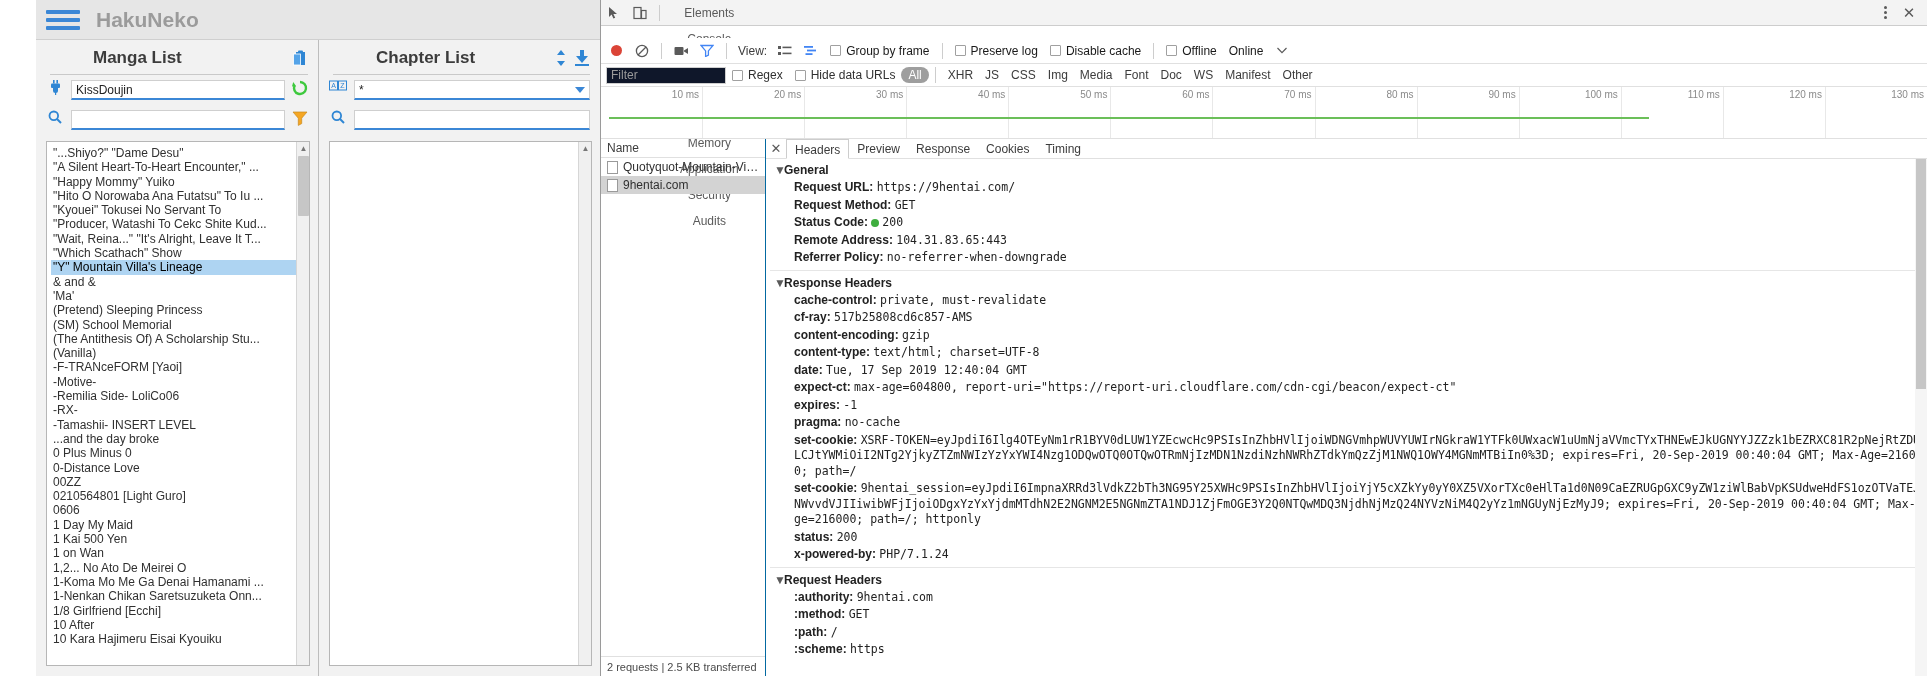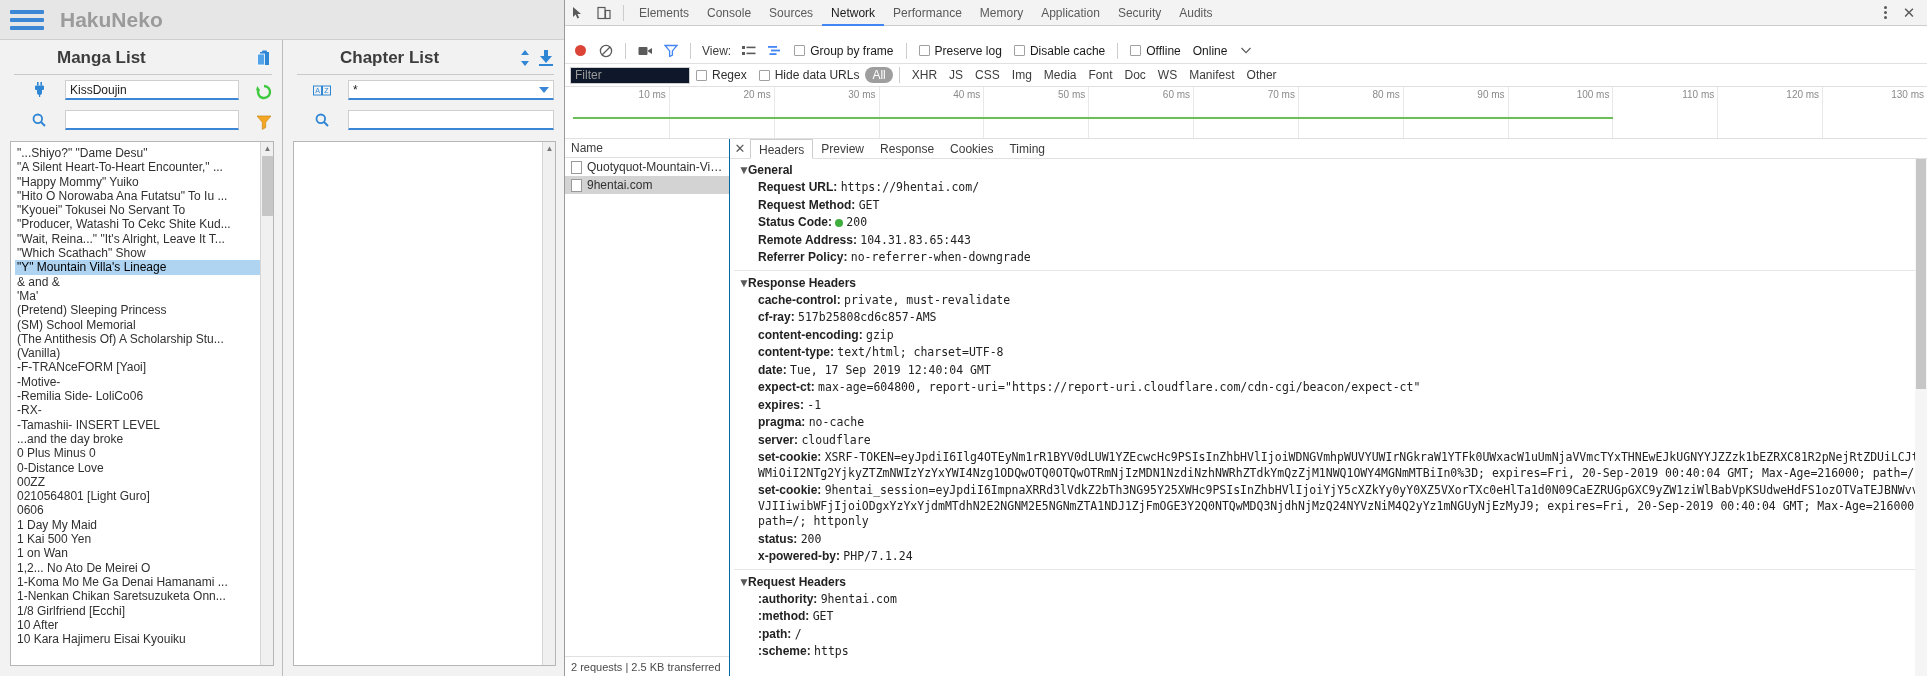--- a/index.html
+++ b/index.html
@@ -3,21 +3,21 @@
 <meta charset="utf-8">
 <style>
   * { box-sizing: border-box; margin: 0; padding: 0; }
   html, body {
     width: 1927px; height: 676px;
     font-family: "Liberation Sans", sans-serif;
     font-size: 12px;
     background: #ffffff;
     overflow: hidden;
   }
-  .app { display: flex; width: 1927px; height: 676px; }
+  .app { display: flex; width: 1927px; height: 676px; padding-left: 36px; }
 
   
   .hakuneko {
     width: 565px; height: 676px;
     background: #f2f2f2;
     border-right: 1px solid #9a9a9a;
     display: flex; flex-direction: column;
     position: relative;
   }
   .hn-titlebar {
@@ -37,21 +37,21 @@
 
   .panel-head {
     display: flex; align-items: center; justify-content: space-between;
     padding: 8px 10px 6px 14px;
   }
   .panel-title { font-size: 17px; font-weight: bold; color: #3c3c3c; margin-left: 43px; }
   .panel-head-icons { display: flex; align-items: center; gap: 7px; }
   .icon-btn { cursor: pointer; display: inline-flex; align-items: center; justify-content: center; }
   .panel-rule { height: 1px; background: #c9c9c9; margin: 0 10px 0 14px; }
 
-  .row { display: flex; align-items: flex-end; gap: 17px; padding: 5px 10px 5px 10px; margin-left: 20px; }
+  .row { display: flex; align-items: flex-start; gap: 7px; padding: 5px 10px 5px 10px; }
   .row-ico { width: 18px; text-align: center; flex: 0 0 18px; }
   .field {
     flex: 1; height: 20px; background: #fff;
     border: 1px solid #cfcfcf; border-bottom: 2px solid #3b87d6;
     font-size: 12px; color: #222; padding: 0 4px;
     display: flex; align-items: center;
   }
   .field.with-caret { position: relative; padding-right: 18px; }
   .caret {
     position: absolute; right: 4px; top: 50%; transform: translateY(-50%);
@@ -85,21 +85,21 @@
     width: 1362px; height: 676px;
     background: #ffffff; display: flex; flex-direction: column;
     font-size: 12px; color: #303030;
   }
   .dt-tabbar {
     height: 26px; background: #f3f3f3; border-bottom: 1px solid #cdcdcd;
     display: flex; align-items: center; flex: 0 0 26px;
   }
   .dt-tool { width: 26px; height: 26px; display:flex; align-items:center; justify-content:center; cursor:pointer; }
   .vsep { width: 1px; height: 16px; background: #cdcdcd; margin: 0 6px; }
-  .dt-tabs { display: flex; align-items: center; height: 26px; }
+  .dt-tabs { display: flex; align-items: center; height: 26px; flex-direction: column; }
   .dt-tab {
     padding: 0 9px; height: 26px; line-height: 26px; font-size: 12px;
     color: #5a5a5a; cursor: pointer; white-space: nowrap;
   }
   .dt-tab.active { color: #1a1a1a; box-shadow: inset 0 -2px 0 #4285f4; }
   .dt-tabbar-right { margin-left: auto; display: flex; align-items: center; padding-right: 6px; }
   .dt-kebab { width: 24px; height: 26px; display:flex; flex-direction:column; align-items:center; justify-content:center; gap:2px; cursor:pointer; }
   .dt-kebab i { width:3px; height:3px; border-radius:50%; background:#5a5a5a; display:block; }
   .dt-close { width: 24px; height: 26px; display:flex; align-items:center; justify-content:center; font-size: 15px; color:#5a5a5a; cursor:pointer; }
 
@@ -543,21 +543,20 @@
               <div class="hline"></div>
               <div class="sec-title"><span class="tri">▼</span><span>Response Headers</span></div>
               <div class="hrow"><span class="hk">cache-control: </span><span class="hv">private, must-revalidate</span></div>
               <div class="hrow"><span class="hk">cf-ray: </span><span class="hv">517b25808cd6c857-AMS</span></div>
               <div class="hrow"><span class="hk">content-encoding: </span><span class="hv">gzip</span></div>
               <div class="hrow"><span class="hk">content-type: </span><span class="hv">text/html; charset=UTF-8</span></div>
               <div class="hrow"><span class="hk">date: </span><span class="hv">Tue, 17 Sep 2019 12:40:04 GMT</span></div>
               <div class="hrow"><span class="hk">expect-ct: </span><span class="hv">max-age=604800, report-uri="https://report-uri.cloudflare.com/cdn-cgi/beacon/expect-ct"</span></div>
               <div class="hrow"><span class="hk">expires: </span><span class="hv">-1</span></div>
               <div class="hrow"><span class="hk">pragma: </span><span class="hv">no-cache</span></div>
-              <div class="hrow"><span class="hk">server: </span><span class="hv">cloudflare</span></div>
               <div class="hrow" style="white-space: normal;"><span class="hk">set-cookie: </span><span class="hv wrap">XSRF-TOKEN=eyJpdiI6Ilg4OTEyNm1rR1BYV0dLUW1YZEcwcHc9PSIsInZhbHVlIjoiWDNGVmhpWUVYUWIrNGkraW1YTFk0UWxacW1uUmNjaVVmcTYxTHNEwEJkUGNYYJZZzk1bEZRXC81R2pNejRtZDUiLCJtYWMiOiI2NTg2YjkyZTZmNWIzYzYxYWI4Nzg1ODQwOTQ0OTQwOTRmNjIzMDN1NzdiNzhNWRhZTdkYmQzZjM1NWQ1OWY4MGNmMTBiIn0%3D; expires=Fri, 20-Sep-2019 00:40:04 GMT; Max-Age=216000; path=/</span></div>
               <div class="hrow" style="white-space: normal;"><span class="hk">set-cookie: </span><span class="hv wrap">9hentai_session=eyJpdiI6ImpnaXRRd3lVdkZ2bTh3NG95Y25XWHc9PSIsInZhbHVlIjoiYjY5cXZkYy0yY0XZ5VXorTXc0eHlTa1d0N09CaEZRUGpGXC9yZW1ziWlBabVpKSUdweHdFS1ozOTVaTEJBNWvvdVJIIiwibWFjIjoiODgxYzYxYjdmMTdhN2E2NGNM2E5NGNmZTA1NDJ1ZjFmOGE3Y2Q0NTQwMDQ3NjdhNjMzQ24NYVzNiM4Q2yYz1mNGUyNjEzMyJ9; expires=Fri, 20-Sep-2019 00:40:04 GMT; Max-Age=216000; path=/; httponly</span></div>
               <div class="hrow"><span class="hk">status: </span><span class="hv">200</span></div>
               <div class="hrow"><span class="hk">x-powered-by: </span><span class="hv">PHP/7.1.24</span></div>
               <div class="hline"></div>
               <div class="sec-title"><span class="tri">▼</span><span>Request Headers</span></div>
               <div class="hrow"><span class="hk">:authority: </span><span class="hv">9hentai.com</span></div>
               <div class="hrow"><span class="hk">:method: </span><span class="hv">GET</span></div>
               <div class="hrow"><span class="hk">:path: </span><span class="hv">/</span></div>
               <div class="hrow"><span class="hk">:scheme: </span><span class="hv">https</span></div>

